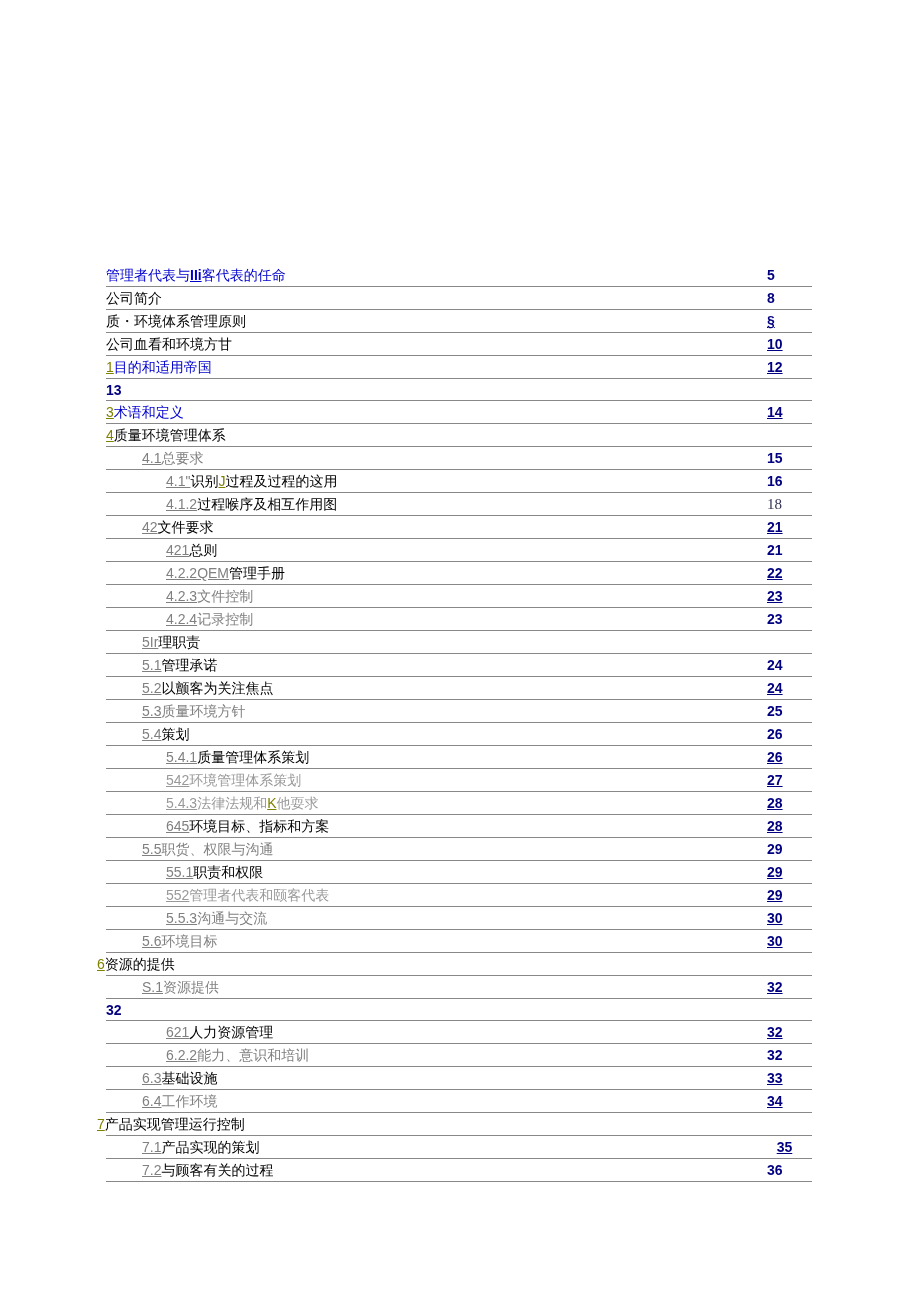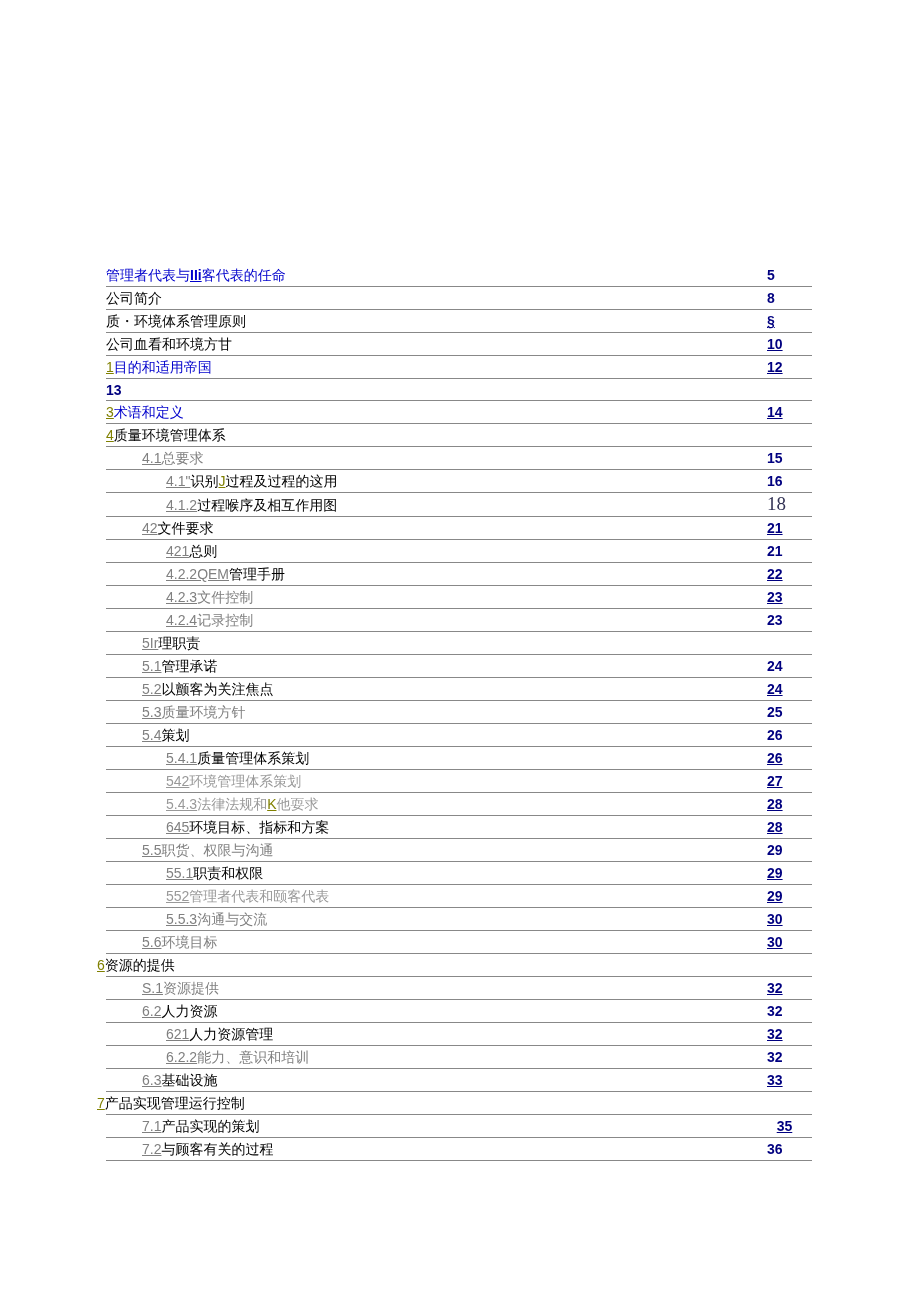--- a/index.html
+++ b/index.html
@@ -36,21 +36,21 @@
     .c-blue { color: #0000cc; margin-top: 26px; }
     .c-navy { color: #000080; }
     .c-gray { color: #808080; }
     .c-gray2 { color: #999999; }
     .c-black { color: #000000; }
     .c-green { color: #808000; }
     .underline { text-decoration: underline; }
     .serif-page {
       font-family: "Times New Roman", serif;
       font-weight: normal;
-      font-size: 19px;
+      font-size: 15px;
       color: #333355;
     }
     .indent-0 { padding-left: 0px; }
     .indent-1 { padding-left: 36px; }
     .indent-2 { padding-left: 60px; }
     .offset-left { margin-left: -9px; }
     .arial { font-family: Arial, sans-serif; text-decoration: underline; }
     .bold { font-weight: bold; }
     .pright { padding-right: 5px; }
   </style>
@@ -180,34 +180,37 @@
       </div>
       <div class="toc-row">
         <div class="toc-label indent-0 offset-left"><span class="c-green arial">6</span><span class="c-black">资源的提供</span></div>
         <div class="toc-page "></div>
       </div>
       <div class="toc-row">
         <div class="toc-label indent-1"><span class="c-gray arial">S.1</span><span class="c-gray">资源提供</span></div>
         <div class="toc-page c-navy underline">32</div>
       </div>
       <div class="toc-row">
-        <div class="toc-label indent-1"><span class="c-gray arial">6.2</span><span class="c-black">人力资源</span></div>
         <div class="toc-page c-navy">32</div>
       </div>
       <div class="toc-row">
         <div class="toc-label indent-2"><span class="c-gray arial">621</span><span class="c-black">人力资源管理</span></div>
         <div class="toc-page c-navy underline">32</div>
       </div>
       <div class="toc-row">
         <div class="toc-label indent-2"><span class="c-gray arial">6.2.2</span><span class="c-gray">能力、意识和培训</span></div>
         <div class="toc-page c-navy">32</div>
       </div>
       <div class="toc-row">
         <div class="toc-label indent-1"><span class="c-gray arial">6.3</span><span class="c-black">基础设施</span></div>
         <div class="toc-page c-navy underline">33</div>
+      </div>
+      <div class="toc-row">
+        <div class="toc-label indent-1"><span class="c-gray arial">6.4</span><span class="c-gray">工作环境</span></div>
+        <div class="toc-page c-navy underline">34</div>
       </div>
       <div class="toc-row">
         <div class="toc-label indent-0 offset-left"><span class="c-green arial">7</span><span class="c-black">产品实现管理运行控制</span></div>
         <div class="toc-page "></div>
       </div>
       <div class="toc-row">
         <div class="toc-label indent-1"><span class="c-gray arial">7.1</span><span class="c-black">产品实现的策划</span></div>
         <div class="toc-page c-navy underline pright" style="text-align: center;">35</div>
       </div>
       <div class="toc-row">

